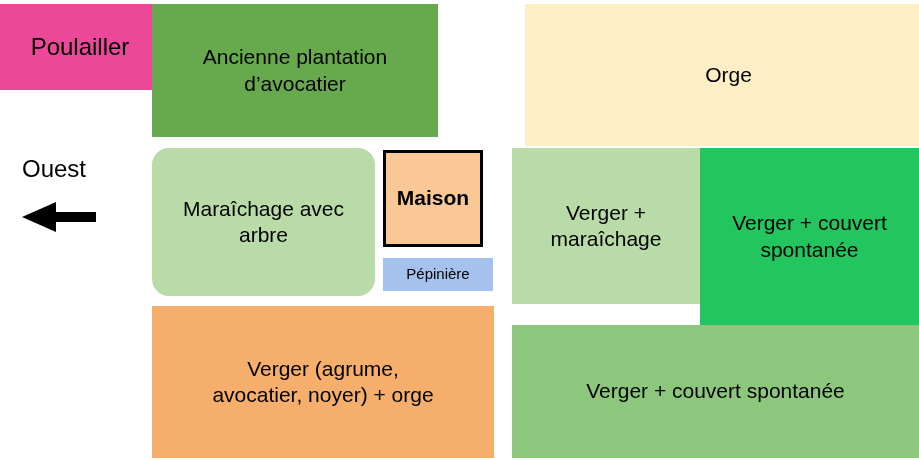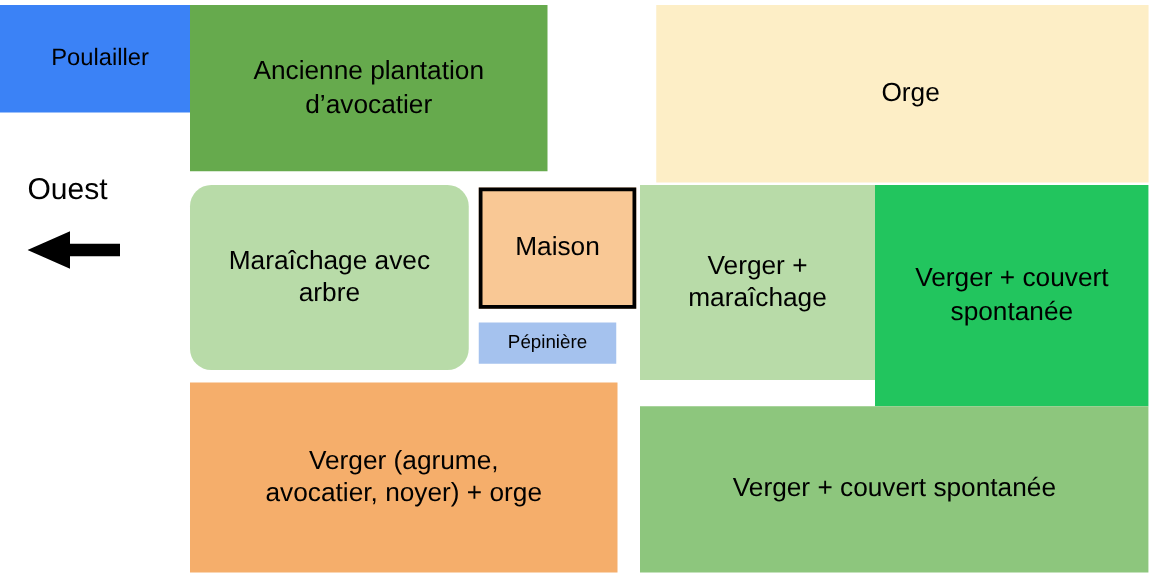--- a/index.html
+++ b/index.html
@@ -30,36 +30,37 @@
     font-size: 21px;
   }
   .plot-label {
     display: block;
     white-space: pre-line;
   }
 
   
   #plot-poulailler {
     left: 0px; top: 4px; width: 160px; height: 86px;
-    background: #3b82f6;
-    font-size: 19px;
+    background: #ec4899;
+    font-size: 24px;
   }
   #plot-ancienne-plantation {
     left: 152px; top: 4px; width: 286px; height: 133px;
     background: #66aa4d;
   }
   #plot-maraichage-arbre {
     left: 152px; top: 148px; width: 223px; height: 148px;
     background: #b8dba8;
     border-radius: 17px;
   }
   #plot-maison {
-    left: 383px; top: 150px; width: 126px; height: 97px;
+    left: 383px; top: 150px; width: 100px; height: 97px;
     background: #f9c895;
     border: 3px solid #000000;
+    font-weight: bold;
   }
   #plot-pepiniere {
     left: 383px; top: 258px; width: 110px; height: 33px;
     background: #a5c2ee;
     font-size: 15px;
   }
   #plot-verger-agrume {
     left: 152px; top: 306px; width: 342px; height: 152px;
     background: #f5ae6b;
   }
@@ -80,21 +81,21 @@
   }
   #plot-verger-couvert-bas {
     left: 512px; top: 325px; width: 407px; height: 133px;
     background: #8dc67d;
   }
 
   
   #compass {
     position: absolute;
     left: 0px;
-    top: 138px;
+    top: 155px;
     width: 140px;
     height: 90px;
   }
   #compass-label {
     position: absolute;
     left: 22px;
     top: 0px;
     font-size: 24px;
     color: #000000;
     white-space: nowrap;

